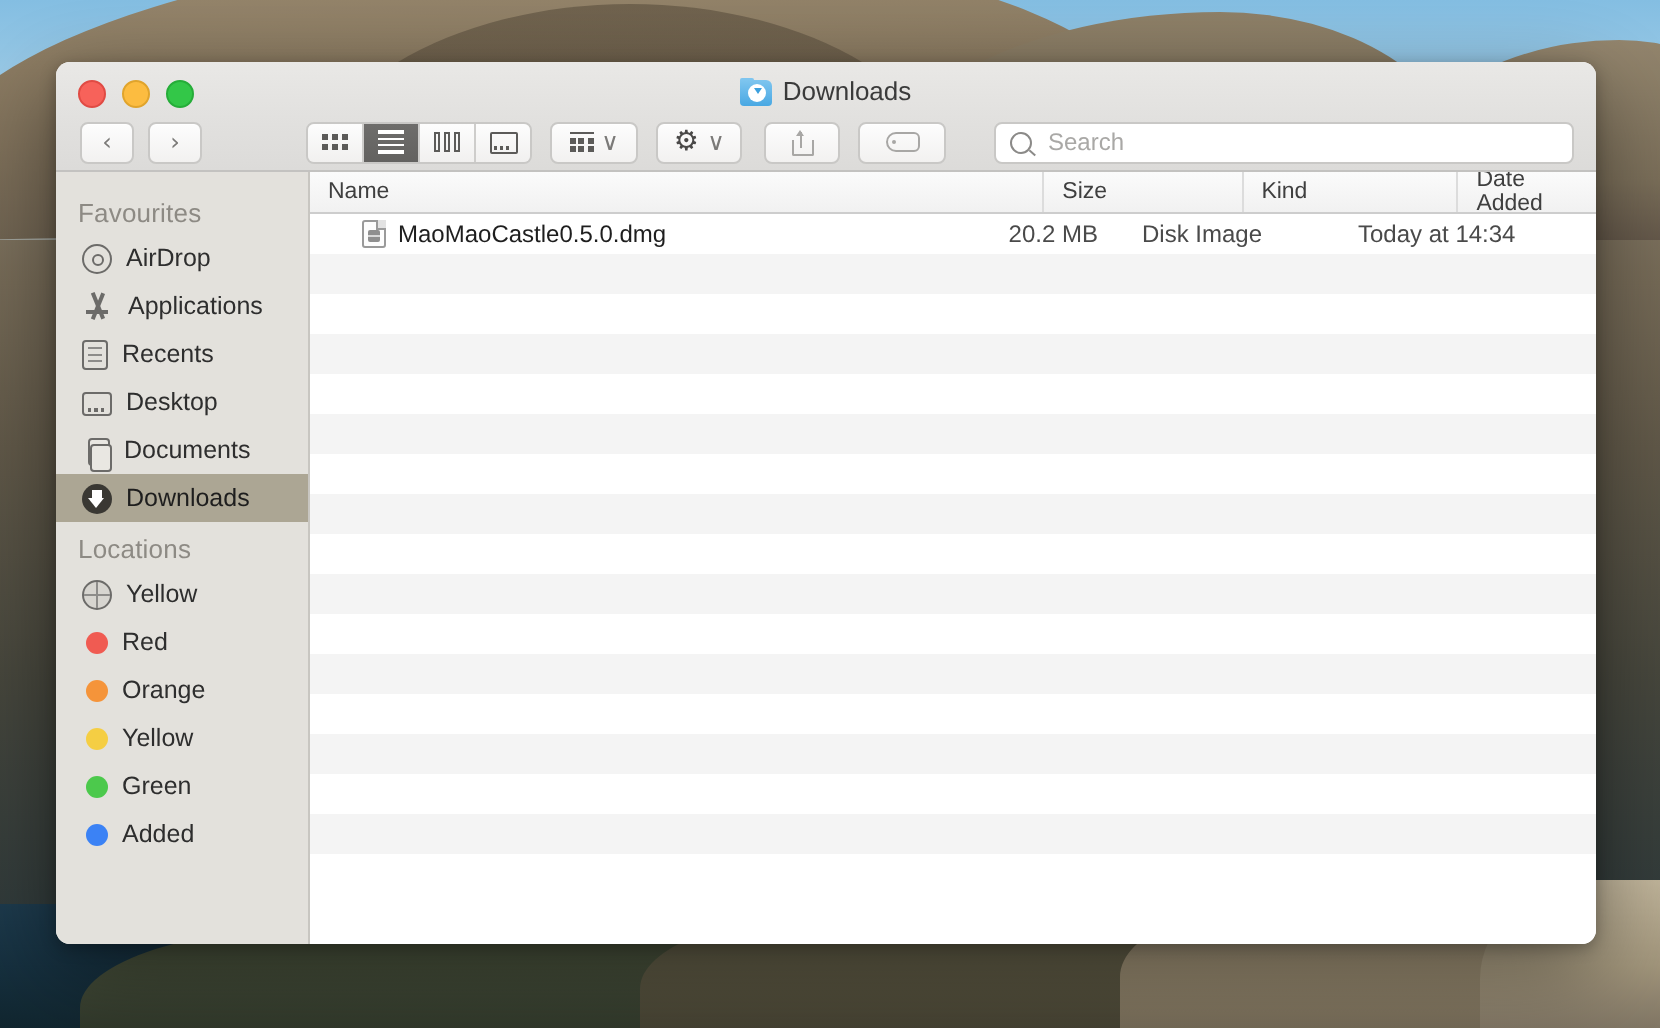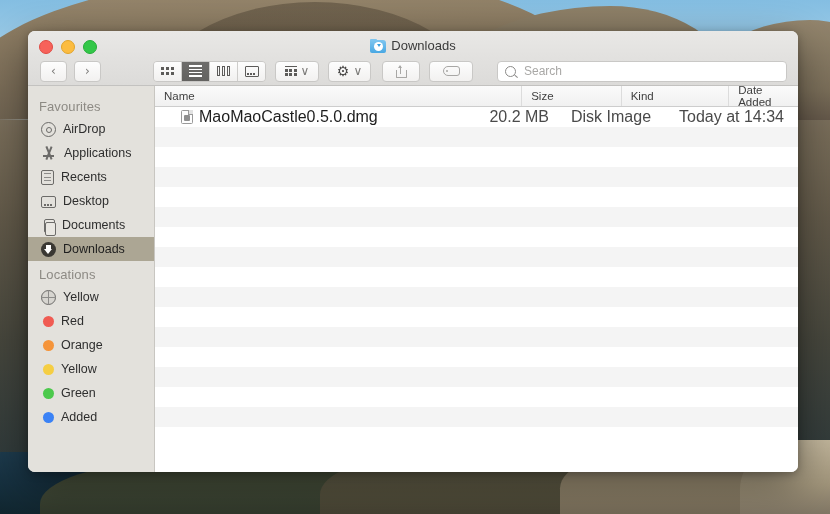--- a/index.html
+++ b/index.html
@@ -381,21 +381,21 @@
   .col.c-name { width: 369px; }
   .col.c-size { width: 100px; }
   .col.c-kind { width: 108px; text-align: center; }
   .col.c-date { flex: 1 1 auto; border-right: none; }
 
   .rows { flex: 1 1 auto; position: relative; overflow: hidden; }
   .row {
     height: 20px;
     display: flex;
     align-items: center;
-    font-size: 16px;
+    font-size: 12px;
     color: #1e1e1e;
     box-sizing: border-box;
     justify-content: flex-end;
   }
   .row.odd { background: #ffffff; }
   .row.even { background: #f4f4f4; }
   .cell { box-sizing: border-box; padding-left: 9px; display: flex; align-items: center; height: 100%; }
   .cell.c-name { width: 307px; gap: 6px; padding-left: 26px; }
   .cell.c-size { width: 100px; justify-content: flex-end; padding-right: 13px; color: #4a4a4a; }
   .cell.c-kind { width: 108px; color: #4a4a4a; }

